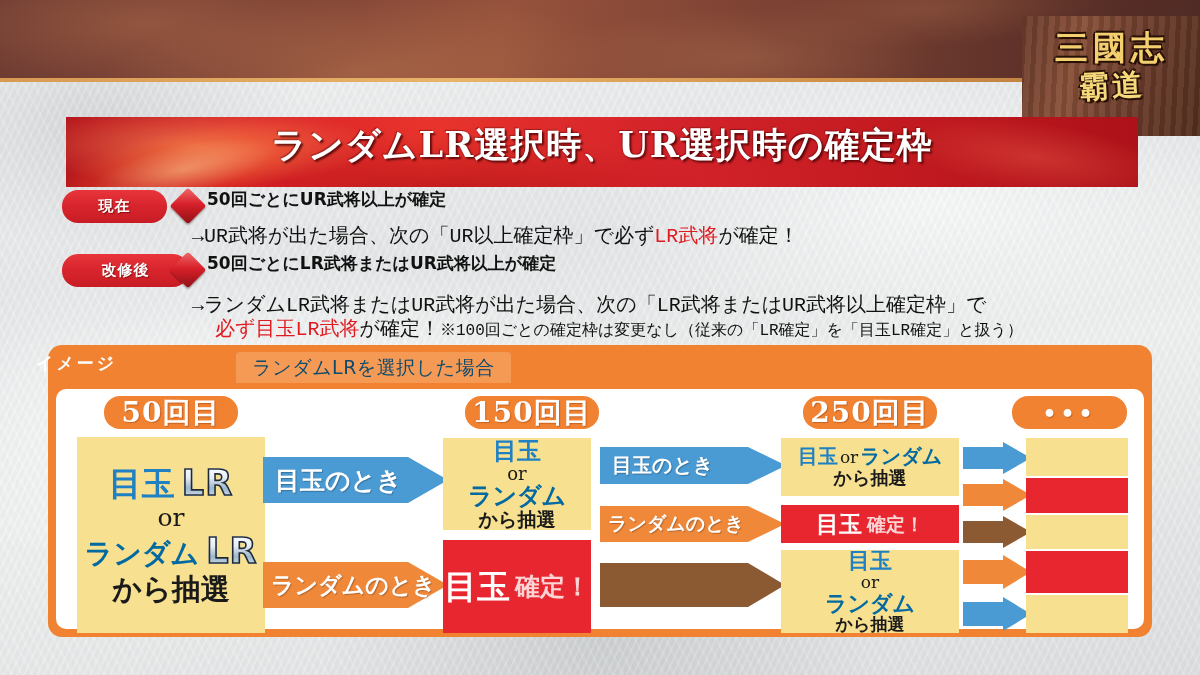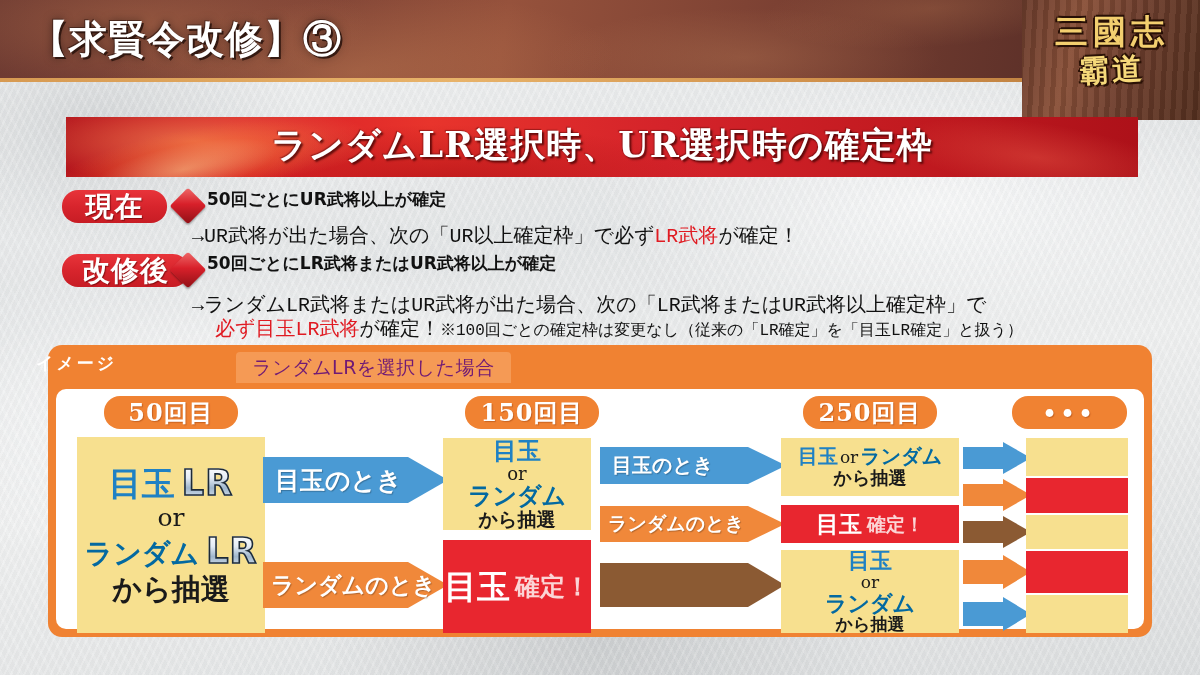--- a/index.html
+++ b/index.html
@@ -54,21 +54,21 @@
     position: absolute; left: 30px; top: 14px;
     font-family: "DejaVu Serif", "Liberation Serif", serif;
     font-size: 38px; font-weight: bold; color: #ffffff; letter-spacing: 1px;
     text-shadow: 2px 2px 0 rgba(40,18,12,0.85), -1px -1px 0 rgba(40,18,12,0.55),
                  0 0 10px rgba(0,0,0,0.5);
     white-space: nowrap;
   }
 
   
   #logo {
-    position: absolute; right: 0; top: 0; width: 178px; height: 120px;
+    position: absolute; right: 0; top: 16px; width: 178px; height: 120px;
     background:
       repeating-linear-gradient(93deg, rgba(0,0,0,0.10) 0 5px, rgba(255,255,255,0.04) 5px 11px),
       linear-gradient(105deg, #6b3c2c 0%, #8a5139 30%, #6f3f2e 58%, #55301f 100%);
     overflow: hidden;
   }
   #logo-main {
     position: absolute; left: 14px; top: 10px; width: 152px;
     text-align: center;
     font-family: "DejaVu Serif", "Liberation Serif", serif;
     font-size: 33px; font-weight: bold; letter-spacing: 5px;
@@ -82,21 +82,21 @@
     font-family: "DejaVu Serif", "Liberation Serif", serif;
     font-size: 30px; font-weight: bold; letter-spacing: 3px;
     color: #f6d97a;
     text-shadow: 0 0 3px #2a1208, 2px 2px 0 #2b1206, -2px 1px 0 #2b1206,
                  1px -2px 0 #2b1206, -1px -1px 0 #2b1206;
     transform: rotate(-3deg);
   }
 
   
   #banner {
-    position: absolute; left: 66px; top: 117px; width: 1072px; height: 60px;
+    position: absolute; left: 66px; top: 117px; width: 1072px; height: 70px;
     background:
       radial-gradient(ellipse 300px 70px at 12% 40%, rgba(255,170,100,0.55) 0%, rgba(0,0,0,0) 60%),
       radial-gradient(ellipse 420px 90px at 35% 110%, rgba(170,12,18,0.65) 0%, rgba(0,0,0,0) 65%),
       linear-gradient(92deg, #b3131c 0%, #d81f26 16%, #e8342c 34%, #d4232a 56%, #c21a20 78%, #ad1119 100%);
     overflow: hidden;
   }
   #banner::before {
     content: "";
     position: absolute; left: -10px; top: -30px; width: 420px; height: 130px;
     background: radial-gradient(ellipse 210px 55px at 30% 50%, rgba(255,210,140,0.55) 0%, rgba(255,120,40,0.18) 45%, rgba(0,0,0,0) 72%);
@@ -118,21 +118,21 @@
     z-index: 2;
   }
 
   
   .pill {
     position: absolute;
     background: linear-gradient(180deg, #e8343a 0%, #d7242c 52%, #c71c24 100%);
     border-radius: 16px;
     color: #fff;
     font-family: "DejaVu Serif", "Liberation Serif", serif;
-    font-weight: bold; font-size: 28px;
+    font-weight: bold; font-size: 15px;
     display: flex; align-items: center; justify-content: center;
     text-shadow: 1px 1px 1px rgba(90,0,0,0.6);
     letter-spacing: 1px;
   }
   .diamond {
     position: absolute;
     width: 26px; height: 26px;
     transform: rotate(45deg);
     background: linear-gradient(135deg, #ef6a6a 0%, #d8202a 45%, #8e1016 100%);
     border-radius: 3px;
@@ -156,30 +156,30 @@
   #img-label {
     position: absolute; left: 36px; top: 352px;
     font-family: "DejaVu Sans", "Liberation Sans", sans-serif;
     font-size: 17px; font-weight: bold; color: #ffffff; letter-spacing: 3px;
   }
   #case-tag {
     position: absolute; left: 236px; top: 352px; width: 275px; height: 31px;
     background: #f59a55;
     border-radius: 4px 4px 0 0;
     display: flex; align-items: center; justify-content: center;
-    color: #701a75; font-size: 19px; letter-spacing: 0.5px;
+    color: #0c4a6e; font-size: 19px; letter-spacing: 0.5px;
   }
 
   
   .colhead {
     position: absolute; height: 33px;
     background: #f08232; border-radius: 16px;
     display: flex; align-items: center; justify-content: center;
     color: #fff; font-family: "DejaVu Serif", "Liberation Serif", serif;
-    font-weight: bold; font-size: 24px; letter-spacing: 1px;
+    font-weight: bold; font-size: 28px; letter-spacing: 1px;
     text-shadow: 1px 1px 1px rgba(150,60,10,0.45);
   }
 
   
   .box {
     position: absolute;
     display: flex; flex-direction: column;
     align-items: center; justify-content: center;
     font-family: "DejaVu Serif", "Liberation Serif", serif;
     line-height: 1.08;
@@ -219,21 +219,20 @@
     text-shadow: 1px 1px 1px rgba(0,0,0,0.25);
     z-index: 3;
   }
 </style>
 </head>
 <body>
 
 <div id="bg"></div>
 
 <div id="header">
-  <div id="header-title">【求賢令改修】③</div>
   <div id="header-stripe"></div>
 </div>
 
 <div id="logo">
   <div id="logo-main">三國志</div>
   <div id="logo-sub">霸道</div>
 </div>
 
 <div id="banner">
   <div id="banner-text">ランダムLR選択時、UR選択時の確定枠</div>

